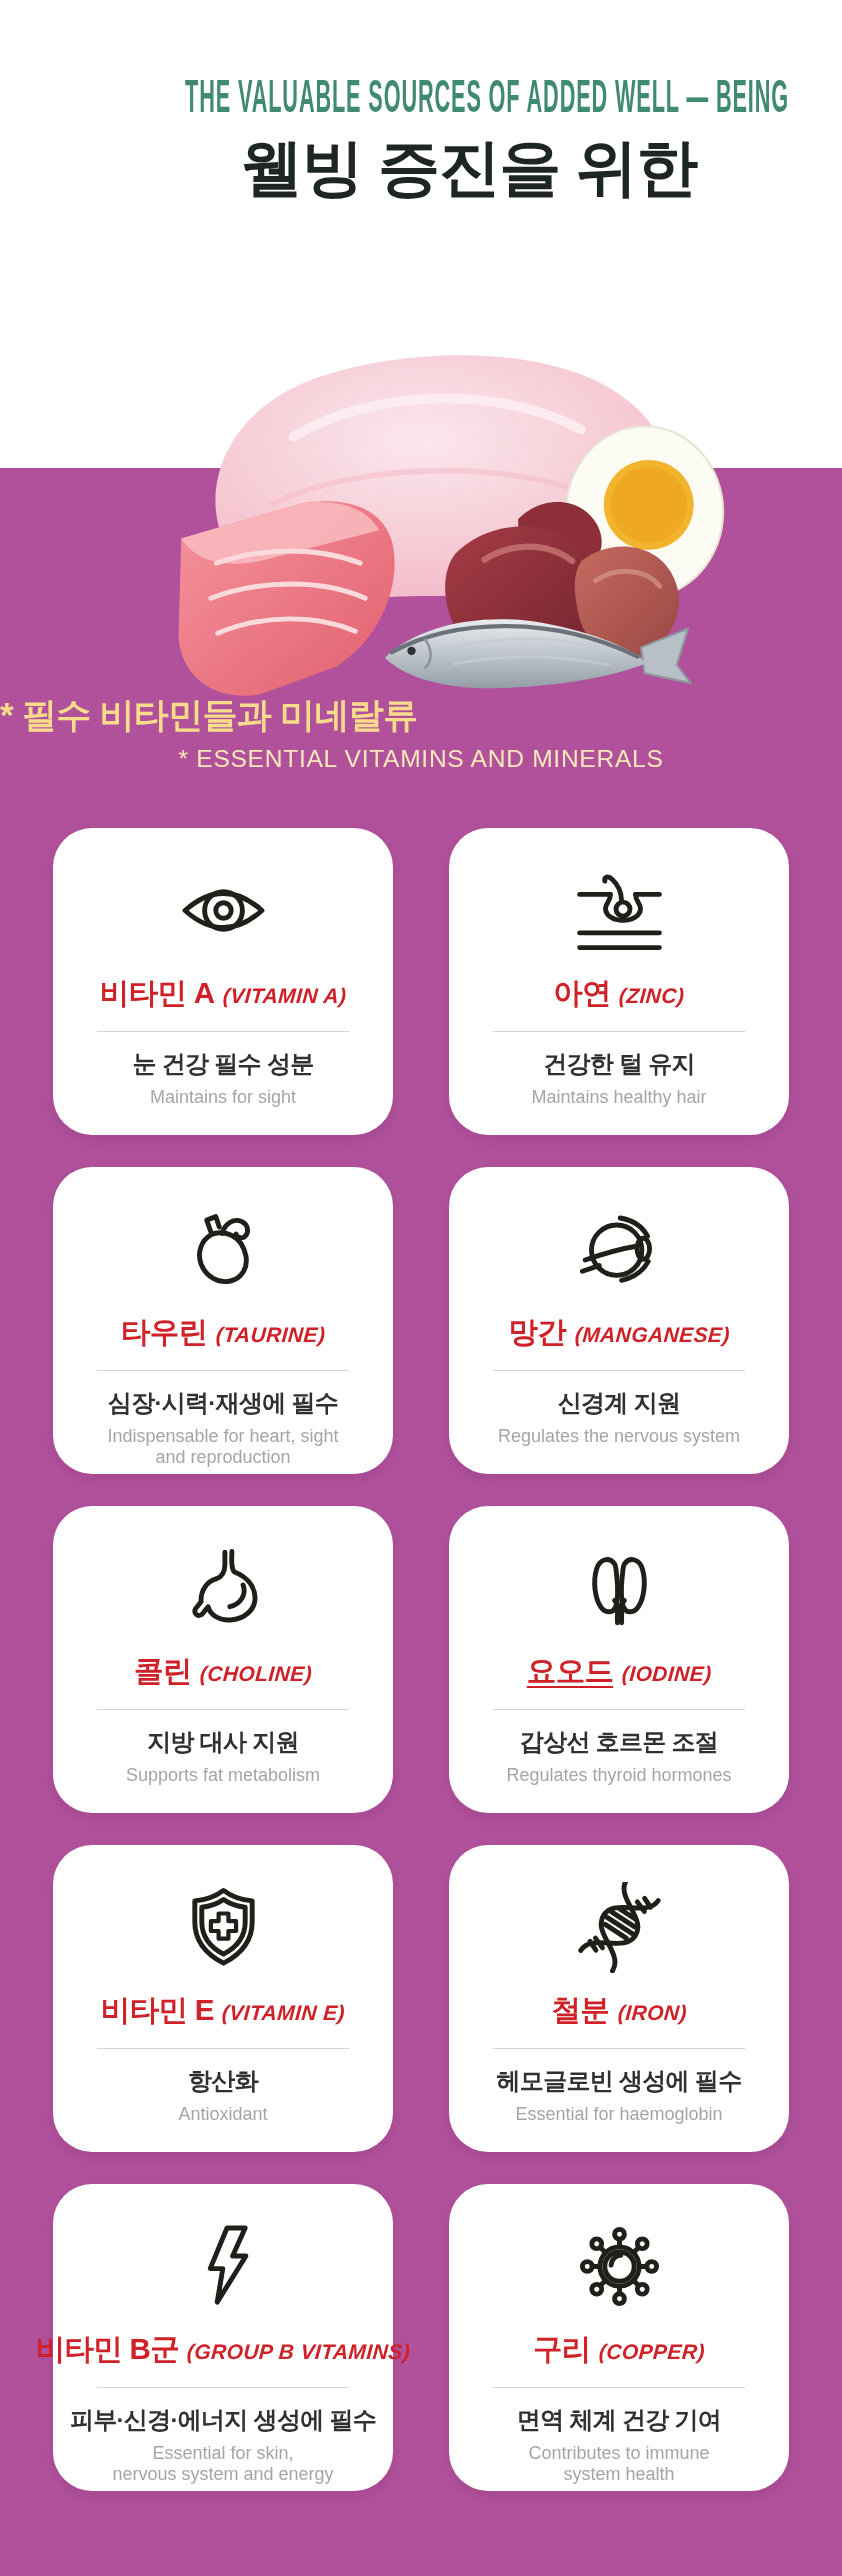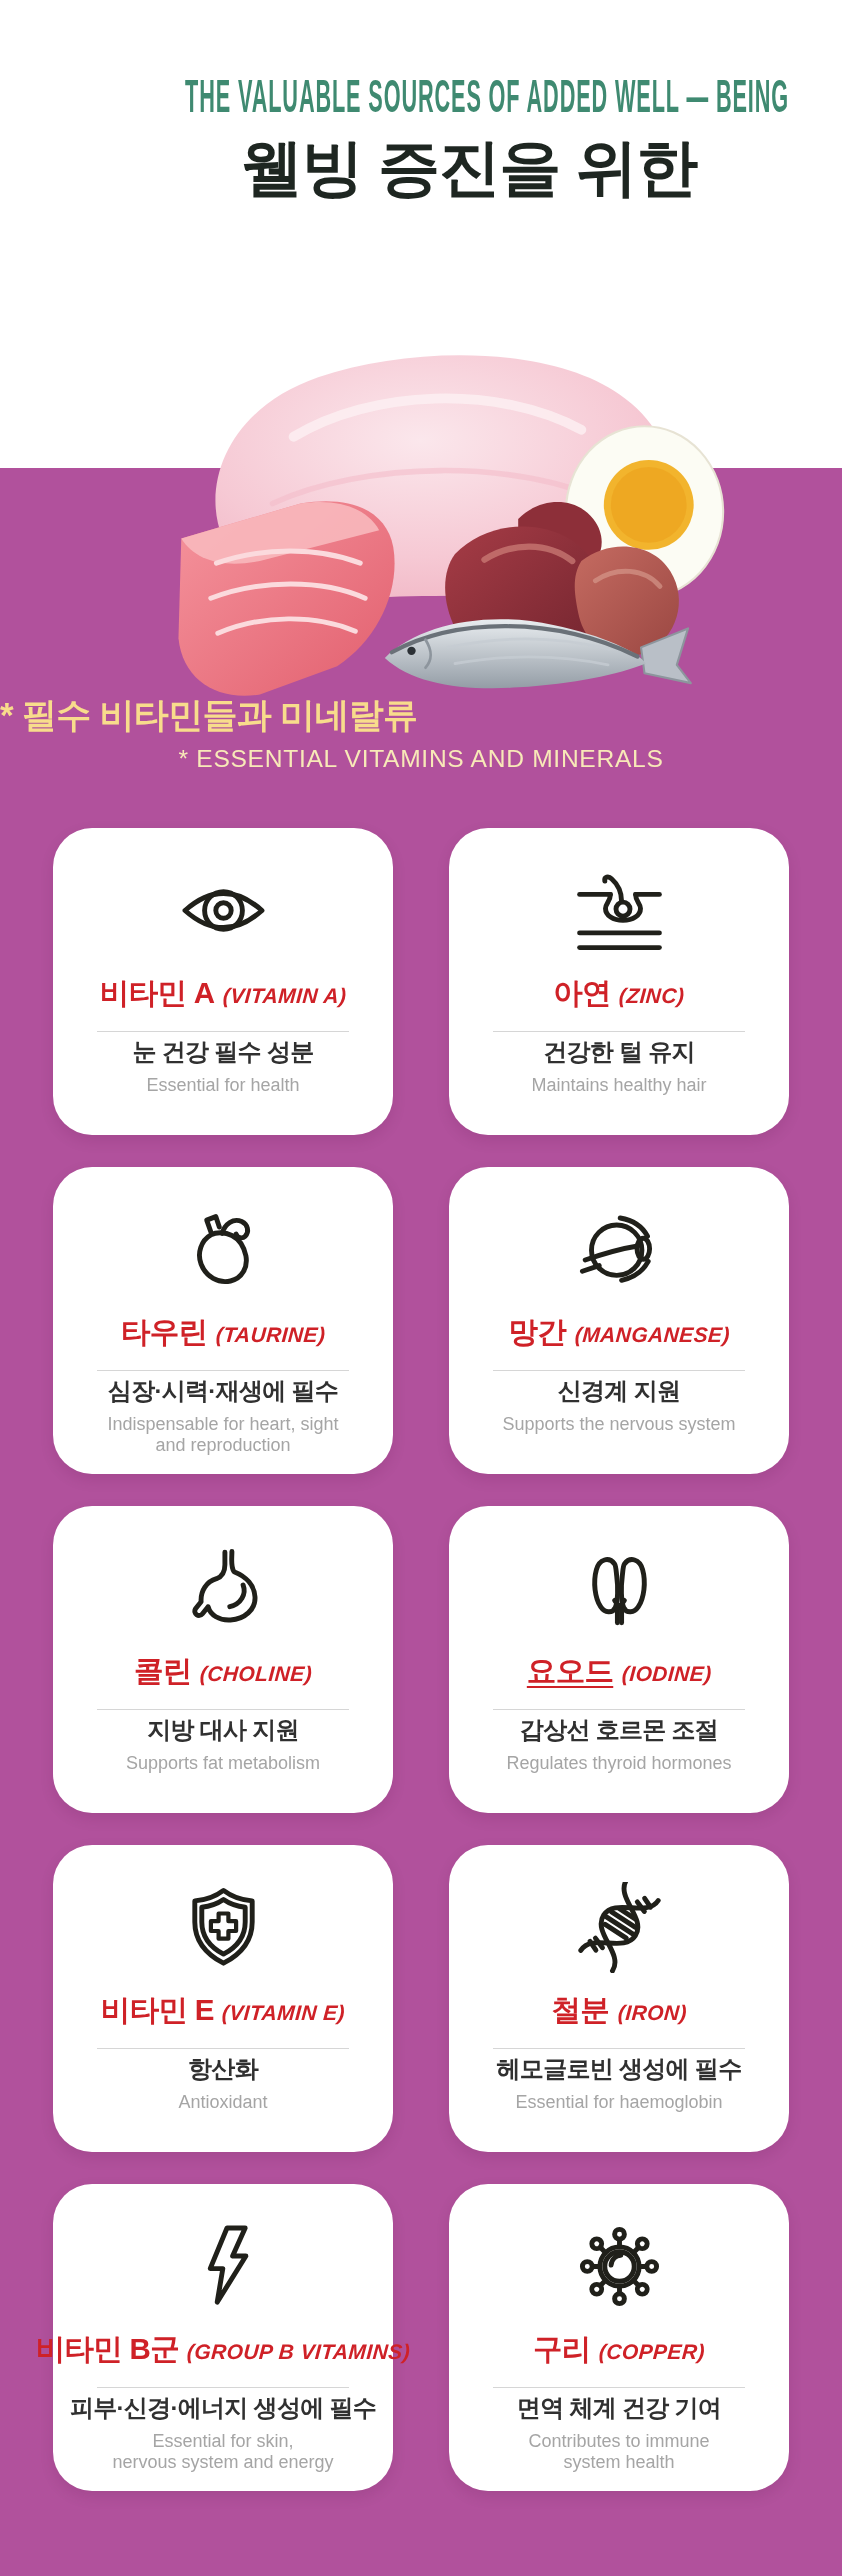--- a/index.html
+++ b/index.html
@@ -26,21 +26,21 @@
         align-items:center;padding-top:35px;box-sizing:border-box;
         box-shadow:0 5.6px 14px rgba(70,15,60,0.12);}
   .icon-wrap{height:94px;display:flex;align-items:center;justify-content:center;margin-bottom:17px;}
   .icon-wrap svg{stroke:#20201a;fill:none;stroke-width:7;stroke-linecap:round;stroke-linejoin:round;}
   .card-title{display:flex;align-items:baseline;gap:8.4px;white-space:nowrap;}
   .card-title .ko{font-size:29.5px;font-weight:800;color:#cf2127;letter-spacing:-0.7px;}
   .card-title .ko.underline{text-decoration:underline;text-underline-offset:4.9px;text-decoration-thickness:2.1px;}
   .card-title .en{display:inline-block;transform:skewX(-4deg);font-size:21px;font-weight:700;
                   font-style:italic;color:#cf2127;letter-spacing:0.4px;}
   .divider{width:74%;height:1.4px;background:#d6d6d6;margin-top:17px;}
-  .desc-ko{margin-top:4px;font-size:24px;font-weight:700;color:#303030;letter-spacing:-0.7px;}
+  .desc-ko{margin-top:16px;font-size:24px;font-weight:700;color:#303030;letter-spacing:-0.7px;}
   .desc-en{margin-top:6.3px;font-size:18px;color:#a5a5a5;text-align:center;line-height:1.18;white-space:pre-line;}
 </style>
 </head>
 <body>
 
 <div class="canvas">
   <div class="top-white"></div>
 
   <div class="eyebrow-wrap">
     <span class="eyebrow">THE VALUABLE SOURCES OF ADDED WELL — BEING</span>
@@ -113,21 +113,21 @@
           <circle cx="65" cy="65" r="27"></circle>
             <circle cx="65" cy="65" r="11"></circle>
         </svg>
       </div>
       <div class="card-title">
         <span class="ko">비타민 A</span>
         <span class="en">(VITAMIN A)</span>
       </div>
       <div class="divider"></div>
       <div class="desc-ko">눈 건강 필수 성분</div>
-      <div class="desc-en">Essential for health</div>
+      <div class="desc-en">Maintains for sight</div>
     </div>
 
     <div class="card">
       <div class="icon-wrap">
         <svg width="91" height="91" viewBox="0 0 130 130" stroke-width="8" stroke-linecap="butt">
           <line x1="8" y1="42" x2="52" y2="42"></line>
             <line x1="88" y1="42" x2="122" y2="42"></line>
           <path d="M52 42 C52 52 45 55 45 62 C45 72 56 79 70 79 C84 79 95 72 95 62 C95 55 88 52 88 42" stroke-linecap="round"></path>
           <circle cx="70" cy="63" r="10"></circle>
           <path d="M68 52 C68 38 63 28 54 20 C49 15 43 17 44 23" stroke-linecap="round"></path>
@@ -172,21 +172,21 @@
           <path d="M16 80 C45 70 72 63 91 60"></path>
           <path d="M12 96 L36 88"></path>
         </svg>
       </div>
       <div class="card-title">
         <span class="ko">망간</span>
         <span class="en">(MANGANESE)</span>
       </div>
       <div class="divider"></div>
       <div class="desc-ko">신경계 지원</div>
-      <div class="desc-en">Supports the nervous system</div>
+      <div class="desc-en">Regulates the nervous system</div>
     </div>
 
     <div class="card">
       <div class="icon-wrap">
         <svg width="91" height="91" viewBox="0 0 130 130" stroke-width="8">
           <path d="M77 12 C77 24 75 34 80 41 C98 48 109 61 110 77 C111 95 95 109 75 110 C59 111 46 103 43 91 L35 101 C30 107 21 101 25 94 L33 84 C32 68 41 55 55 51 C63 48 67 41 67 31 L67 13"></path>
           <path d="M93 60 C98 73 90 87 74 91"></path>
         </svg>
       </div>
       <div class="card-title">

